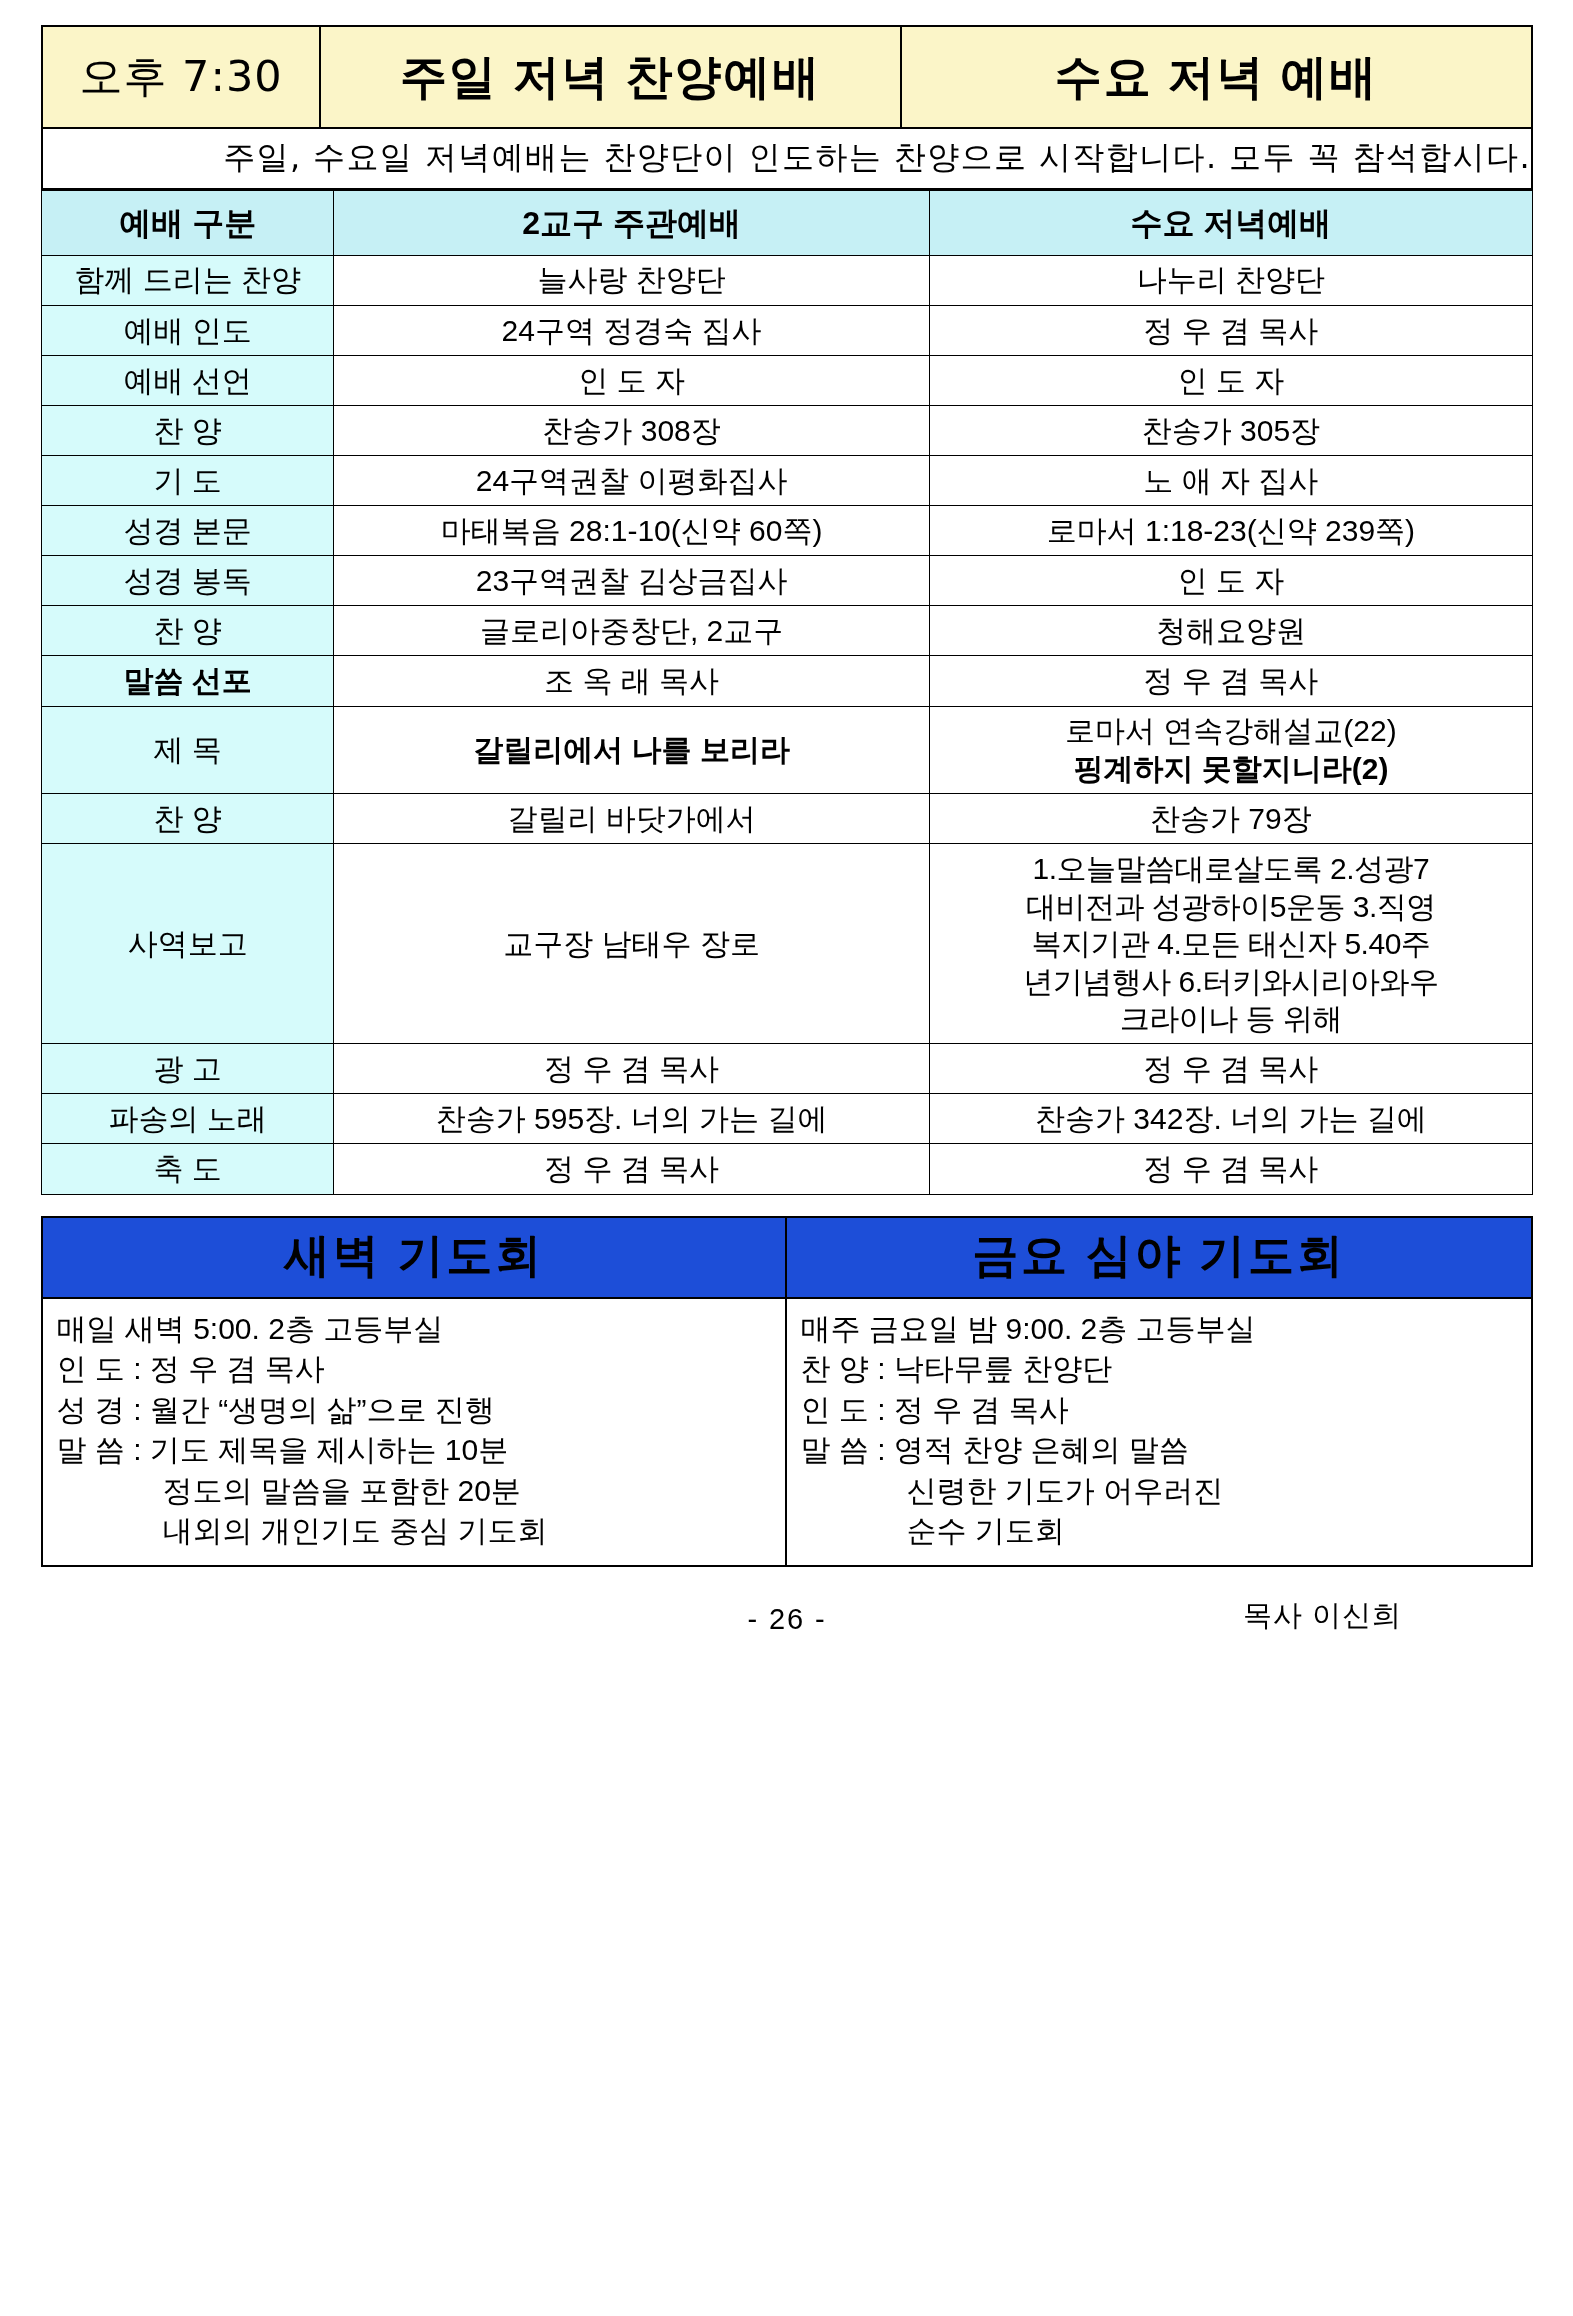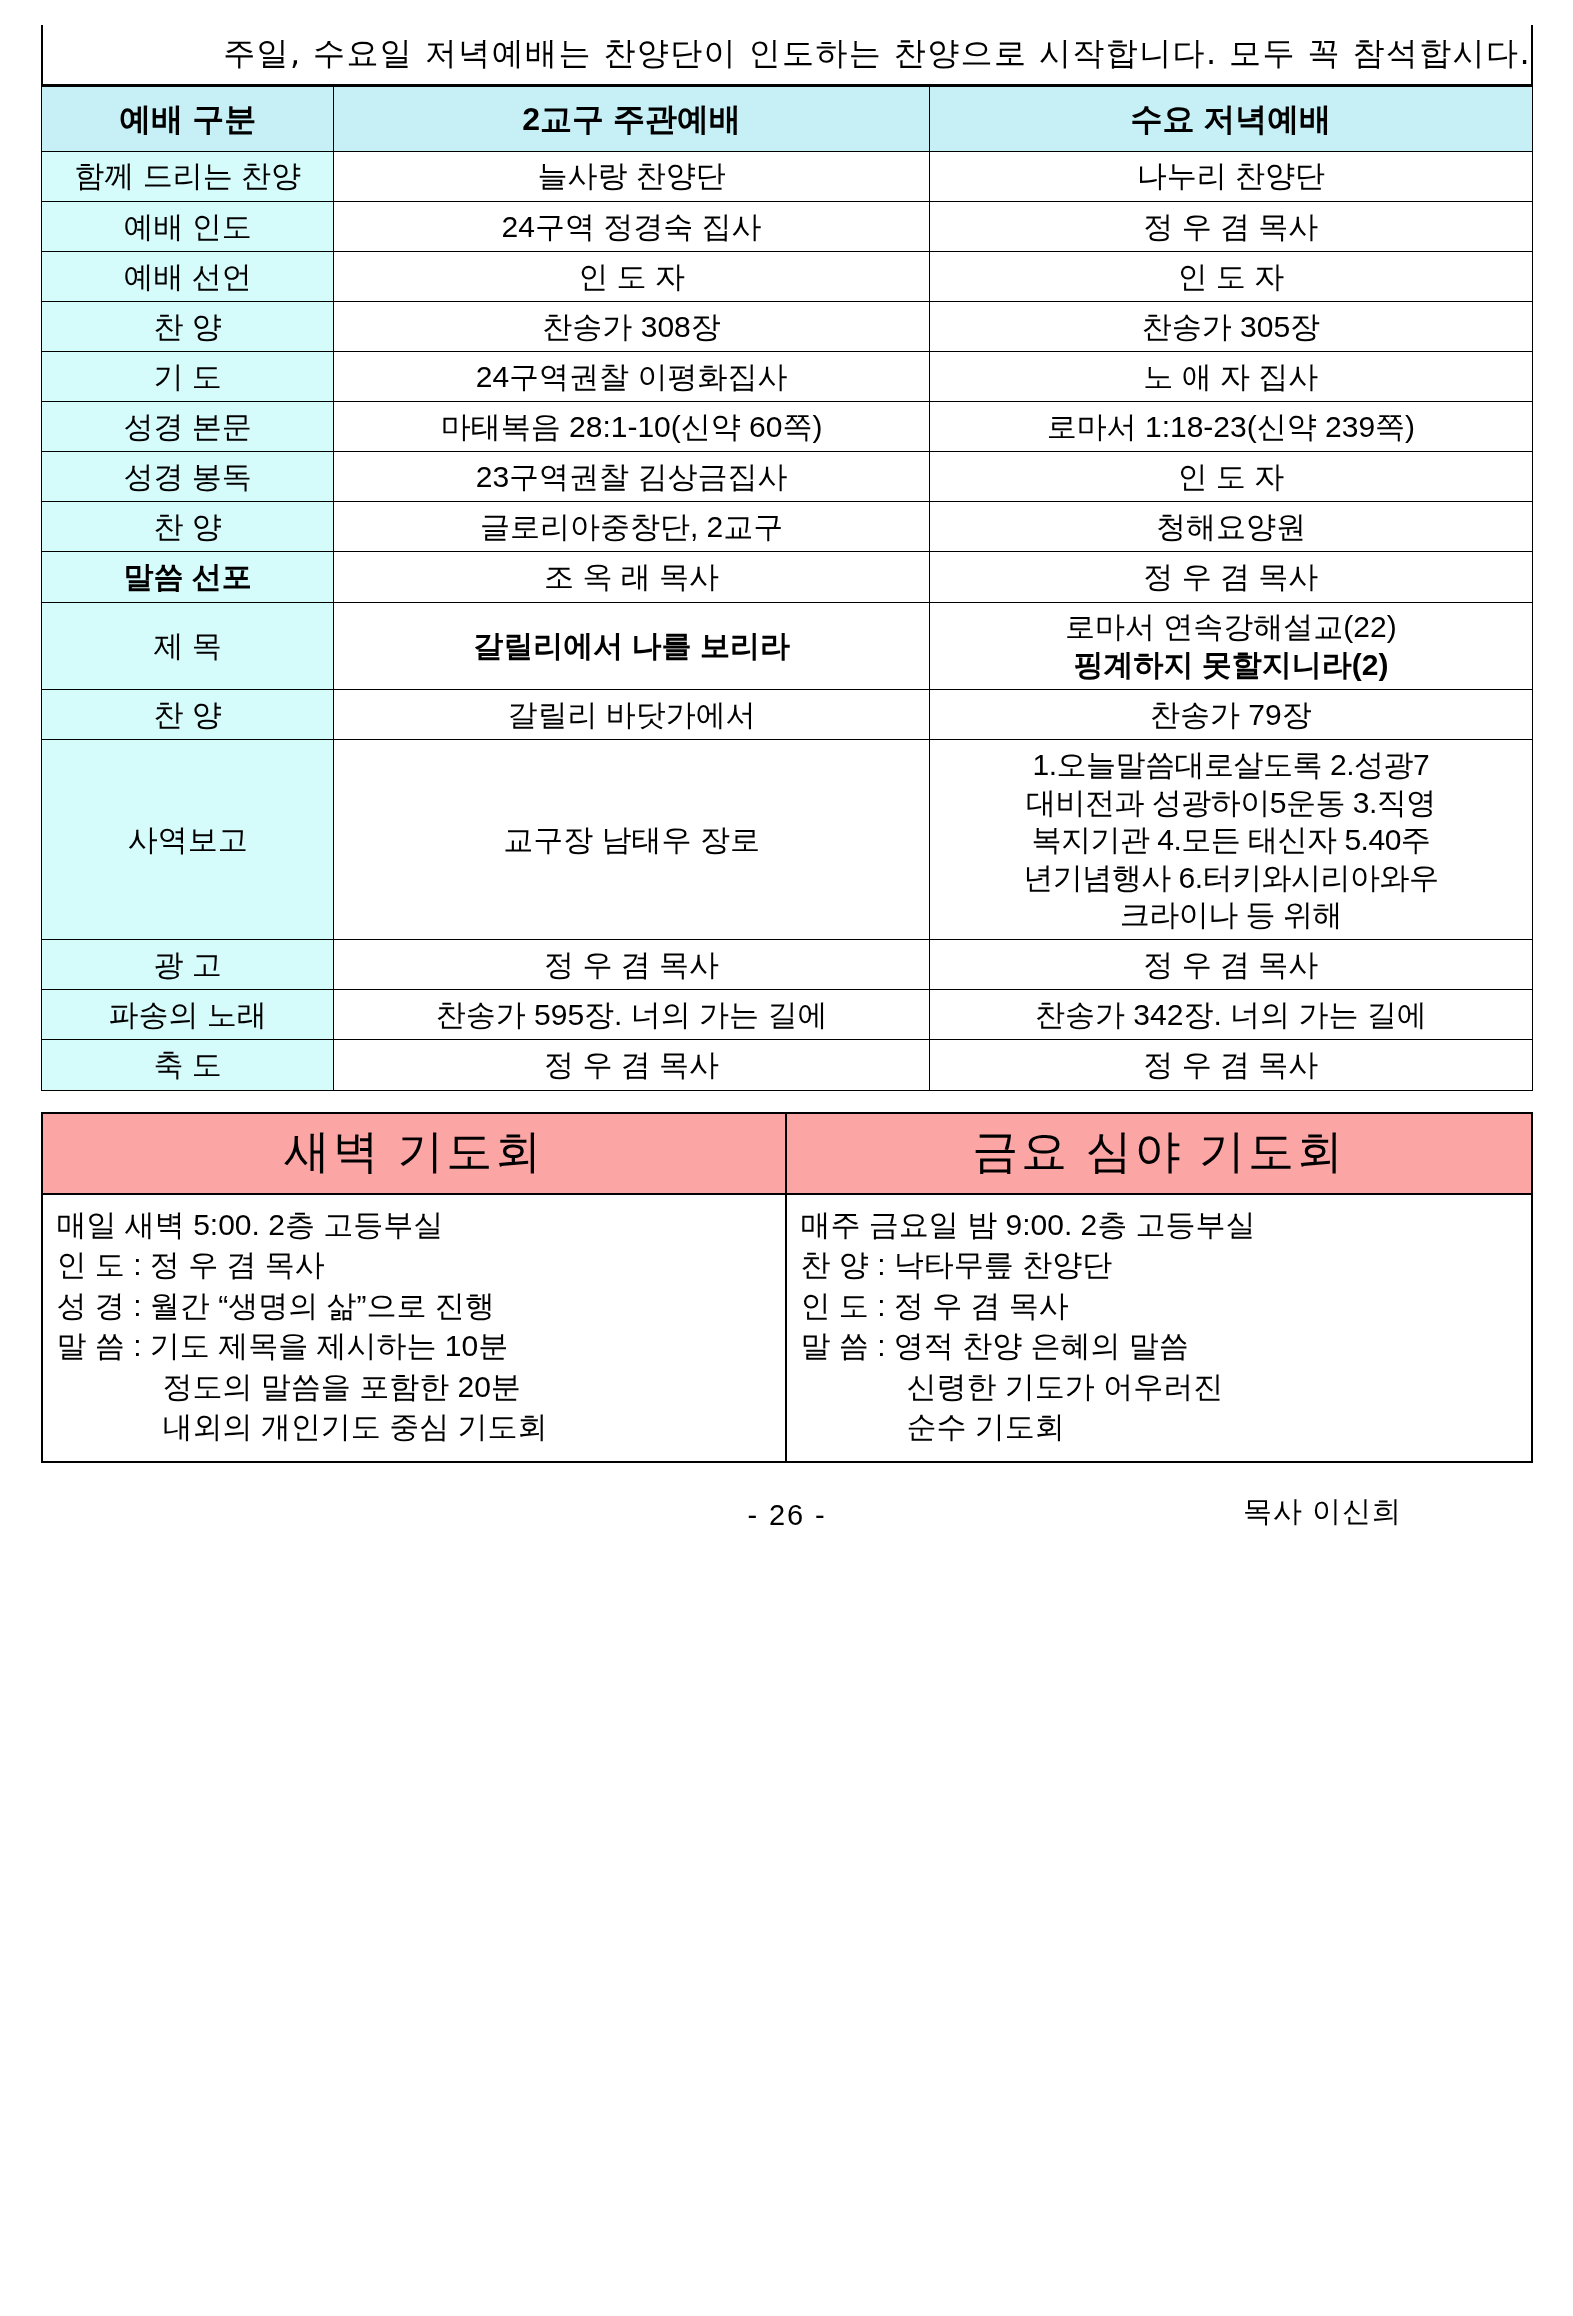--- a/index.html
+++ b/index.html
@@ -121,24 +121,24 @@
     margin-top: 21px;
     border: 2.9px solid #000;
     box-sizing: border-box;
   }
   .bottom-col {
     width: 50%;
     box-sizing: border-box;
   }
   .bottom-col.left { border-right: 2.9px solid #000; }
   .bottom-title {
-    background: #fca5a5;
+    background: #1d4ed8;
     text-align: center;
     font-size: 46px;
-    font-weight: normal;
+    font-weight: bold;
     letter-spacing: 2.9px;
     padding: 7.7px 0 9.7px 0;
     border-bottom: 2.9px solid #000;
   }
   .bottom-body {
     padding: 9.7px 11.6px 13.5px 13.5px;
     font-size: 30px;
     line-height: 1.35;
   }
   .bottom-body .ln { display: block; white-space: nowrap; }
@@ -161,20 +161,25 @@
     text-align: left;
     letter-spacing: 1px;
   }
   .footer .spacer { width: 290px; }
 </style>
 </head>
 <body>
 
 <div class="page">
 
+  <div class="top-band">
+    <div class="top-time">오후 7:30</div>
+    <div class="top-cell mid">주일 저녁 찬양예배</div>
+    <div class="top-cell">수요 저녁 예배</div>
+  </div>
 
   <div class="notice-band">주일, 수요일 저녁예배는 찬양단이 인도하는 찬양으로 시작합니다. 모두 꼭 참석합시다.</div>
 
   <table class="schedule">
     <tbody>
       <tr class="head">
         <td class="label">예배 구분</td>
         <td class="col-a">2교구 주관예배</td>
         <td class="col-b">수요 저녁예배</td>
       </tr>

